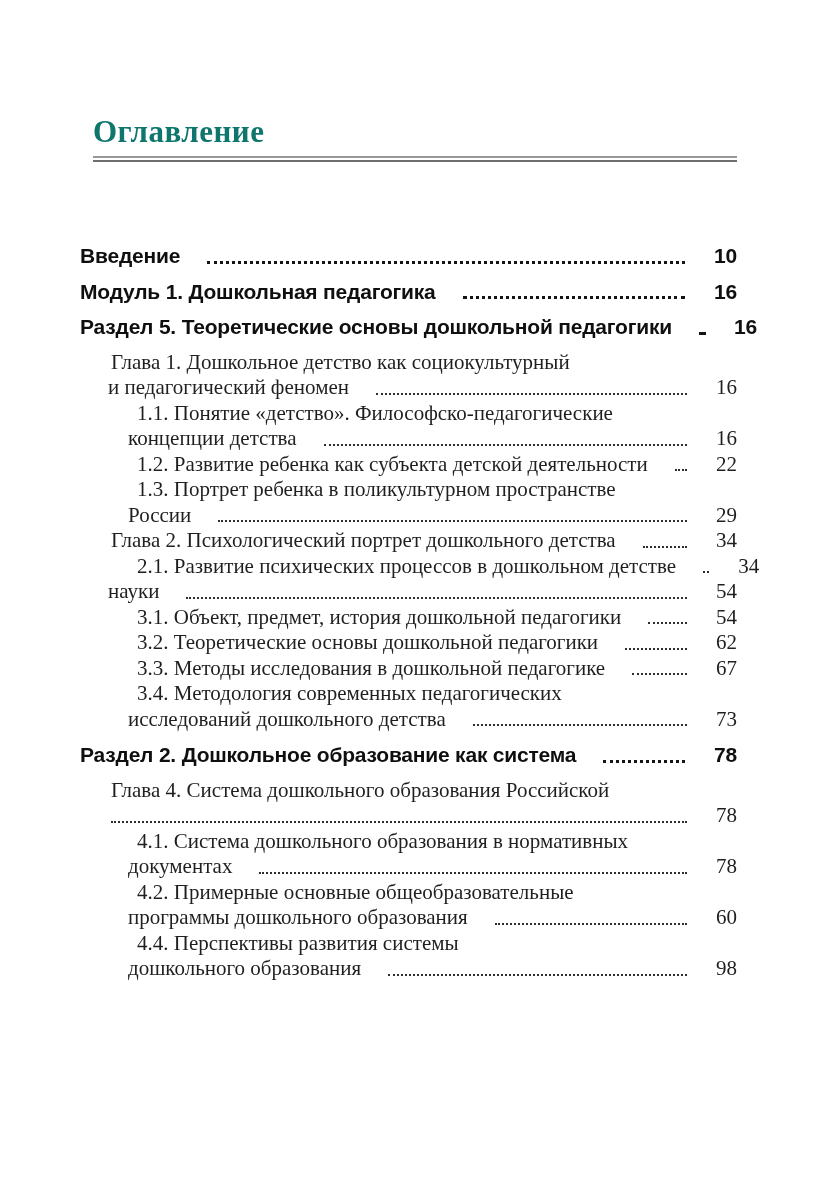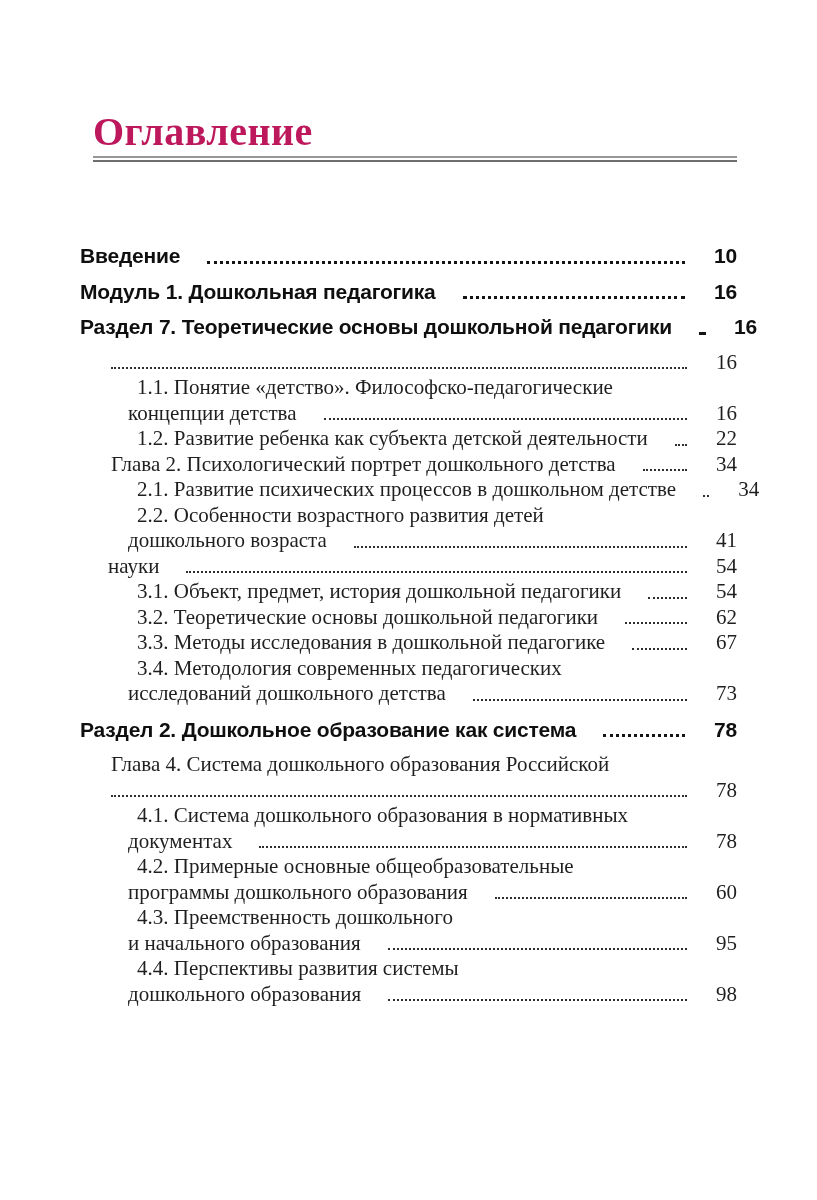--- a/index.html
+++ b/index.html
@@ -15,23 +15,23 @@
     padding: 0 80px;
     overflow: hidden;
     background: #ffffff;
     font-family: "Liberation Serif", serif;
     color: #1f1f1f;
   }
   .title {
     margin: 111px 0 0 13px;
     font-family: "Liberation Serif", serif;
     font-weight: bold;
-    font-size: 40px;
+    font-size: 31px;
     line-height: 42px;
-    color: #be185d;
+    color: #0f766e;
     letter-spacing: 0.5px;
   }
   .title-rule {
     margin-left: 13px;
     margin-top: 3px;
     height: 2px;
     border-top: 2px solid #979797;
     border-bottom: 2px solid #6f6f6f;
   }
   .toc {
@@ -87,73 +87,77 @@
       </div>
       <div class="entry bold">
         <div class="line lvl-0 first">
           <span class="txt">Модуль 1. Дошкольная педагогика</span>
           <span class="dots"></span>
           <span class="pg">16</span>
         </div>
       </div>
       <div class="entry bold">
         <div class="line lvl-0 first">
-          <span class="txt">Раздел 7. Теоретические основы дошкольной педагогики</span>
-          <span class="dots"></span>
-          <span class="pg">16</span>
-        </div>
-      </div>
-      <div class="entry">
+          <span class="txt">Раздел 5. Теоретические основы дошкольной педагогики</span>
+          <span class="dots"></span>
+          <span class="pg">16</span>
+        </div>
+      </div>
+      <div class="entry">
+        <div class="line lvl-1 first">
+          <span class="txt">Глава 1. Дошкольное детство как социокультурный</span>
+        </div>
         <div class="line lvl-1 cont">
+          <span class="txt">и педагогический феномен</span>
           <span class="dots"></span>
           <span class="pg">16</span>
         </div>
       </div>
       <div class="entry">
         <div class="line lvl-2 first">
           <span class="txt">1.1. Понятие «детство». Философско-педагогические</span>
         </div>
         <div class="line lvl-2 cont">
           <span class="txt">концепции детства</span>
           <span class="dots"></span>
           <span class="pg">16</span>
         </div>
       </div>
       <div class="entry">
         <div class="line lvl-2 first">
           <span class="txt">1.2. Развитие ребенка как субъекта детской деятельности</span>
           <span class="dots"></span>
           <span class="pg">22</span>
+        </div>
+      </div>
+      <div class="entry">
+        <div class="line lvl-2 first">
+          <span class="txt">1.3. Портрет ребенка в поликультурном пространстве</span>
+        </div>
+        <div class="line lvl-2 cont">
+          <span class="txt">России</span>
+          <span class="dots"></span>
+          <span class="pg">29</span>
         </div>
       </div>
       <div class="entry">
         <div class="line lvl-1 first">
           <span class="txt">Глава 2. Психологический портрет дошкольного детства</span>
           <span class="dots"></span>
           <span class="pg">34</span>
         </div>
       </div>
       <div class="entry">
         <div class="line lvl-2 first">
           <span class="txt">2.1. Развитие психических процессов в дошкольном детстве</span>
           <span class="dots"></span>
           <span class="pg">34</span>
         </div>
       </div>
       <div class="entry">
-        <div class="line lvl-2 first">
-          <span class="txt">2.2. Особенности возрастного развития детей</span>
-        </div>
-        <div class="line lvl-2 cont">
-          <span class="txt">дошкольного возраста</span>
-          <span class="dots"></span>
-          <span class="pg">41</span>
-        </div>
-      </div>
-      <div class="entry">
         <div class="line lvl-1 cont">
           <span class="txt">науки</span>
           <span class="dots"></span>
           <span class="pg">54</span>
         </div>
       </div>
       <div class="entry">
         <div class="line lvl-2 first">
           <span class="txt">3.1. Объект, предмет, история дошкольной педагогики</span>
           <span class="dots"></span>
@@ -211,30 +215,20 @@
         </div>
       </div>
       <div class="entry">
         <div class="line lvl-2 first">
           <span class="txt">4.2. Примерные основные общеобразовательные</span>
         </div>
         <div class="line lvl-2 cont">
           <span class="txt">программы дошкольного образования</span>
           <span class="dots"></span>
           <span class="pg">60</span>
-        </div>
-      </div>
-      <div class="entry">
-        <div class="line lvl-2 first">
-          <span class="txt">4.3. Преемственность дошкольного</span>
-        </div>
-        <div class="line lvl-2 cont">
-          <span class="txt">и начального образования</span>
-          <span class="dots"></span>
-          <span class="pg">95</span>
         </div>
       </div>
       <div class="entry">
         <div class="line lvl-2 first">
           <span class="txt">4.4. Перспективы развития системы</span>
         </div>
         <div class="line lvl-2 cont">
           <span class="txt">дошкольного образования</span>
           <span class="dots"></span>
           <span class="pg">98</span>

